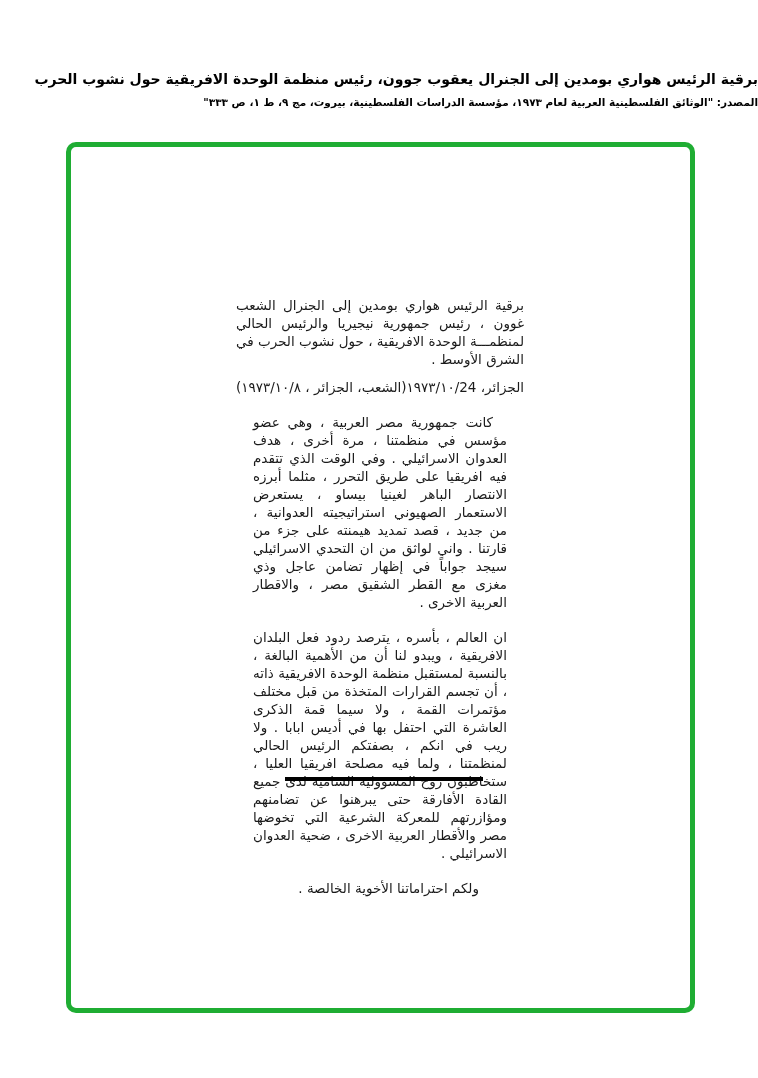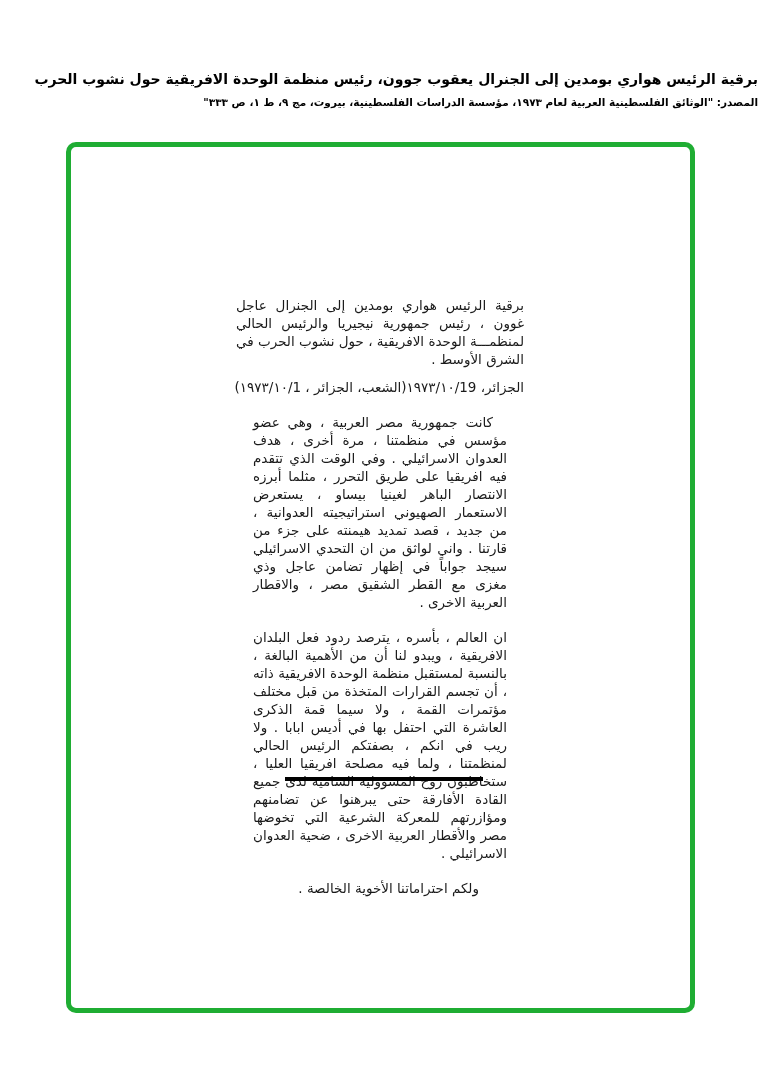--- a/index.html
+++ b/index.html
@@ -85,25 +85,25 @@
 <div class="page">
 
   <div class="top-header">
     <h1>برقية الرئيس هواري بومدين إلى الجنرال يعقوب جوون، رئيس منظمة الوحدة الافريقية حول نشوب الحرب</h1>
     <p class="source">المصدر: "الوثائق الفلسطينية العربية لعام ١٩٧٣، مؤسسة الدراسات الفلسطينية، بيروت، مج ٩، ط ١، ص ٣٣٣"</p>
   </div>
 
   <div class="doc-frame"></div>
 
   <div class="letter">
-    <p class="doc-title">برقية الرئيس هواري بومدين إلى الجنرال عاجل غوون ، رئيس جمهورية نيجيريا والرئيس الحالي لمنظمـــة الوحدة الافريقية ، حول نشوب الحرب في الشرق الأوسط .</p>
+    <p class="doc-title">برقية الرئيس هواري بومدين إلى الجنرال الشعب غوون ، رئيس جمهورية نيجيريا والرئيس الحالي لمنظمـــة الوحدة الافريقية ، حول نشوب الحرب في الشرق الأوسط .</p>
 
     <div class="dateline">
-      <span>الجزائر، ١٩٧٣/١٠/19</span>
-      <span>(الشعب، الجزائر ، ١٩٧٣/١٠/1)</span>
+      <span>الجزائر، ١٩٧٣/١٠/24</span>
+      <span>(الشعب، الجزائر ، ١٩٧٣/١٠/٨)</span>
     </div>
 
     <p class="para-1">كانت جمهورية مصر العربية ، وهي عضو مؤسس في منظمتنا ، مرة أخرى ، هدف العدوان الاسرائيلي . وفي الوقت الذي تتقدم فيه افريقيا على طريق التحرر ، مثلما أبرزه الانتصار الباهر لغينيا بيساو ، يستعرض الاستعمار الصهيوني استراتيجيته العدوانية ، من جديد ، قصد تمديد هيمنته على جزء من قارتنا . واني لواثق من ان التحدي الاسرائيلي سيجد جواباً في إظهار تضامن عاجل وذي مغزى مع القطر الشقيق مصر ، والاقطار العربية الاخرى .</p>
     <p class="para-2">ان العالم ، بأسره ، يترصد ردود فعل البلدان الافريقية ، ويبدو لنا أن من الأهمية البالغة ، بالنسبة لمستقبل منظمة الوحدة الافريقية ذاته ، أن تجسم القرارات المتخذة من قبل مختلف مؤتمرات القمة ، ولا سيما قمة الذكرى العاشرة التي احتفل بها في أديس ابابا . ولا ريب في انكم ، بصفتكم الرئيس الحالي لمنظمتنا ، ولما فيه مصلحة افريقيا العليا ، ستخاطبون روح المسؤولية السامية لدى جميع القادة الأفارقة حتى يبرهنوا عن تضامنهم ومؤازرتهم للمعركة الشرعية التي تخوضها مصر والأقطار العربية الاخرى ، ضحية العدوان الاسرائيلي .</p>
     <p class="closing">ولكم احتراماتنا الأخوية الخالصة .</p>
   </div>
 
   <div class="divider"></div>
 
 </div>

